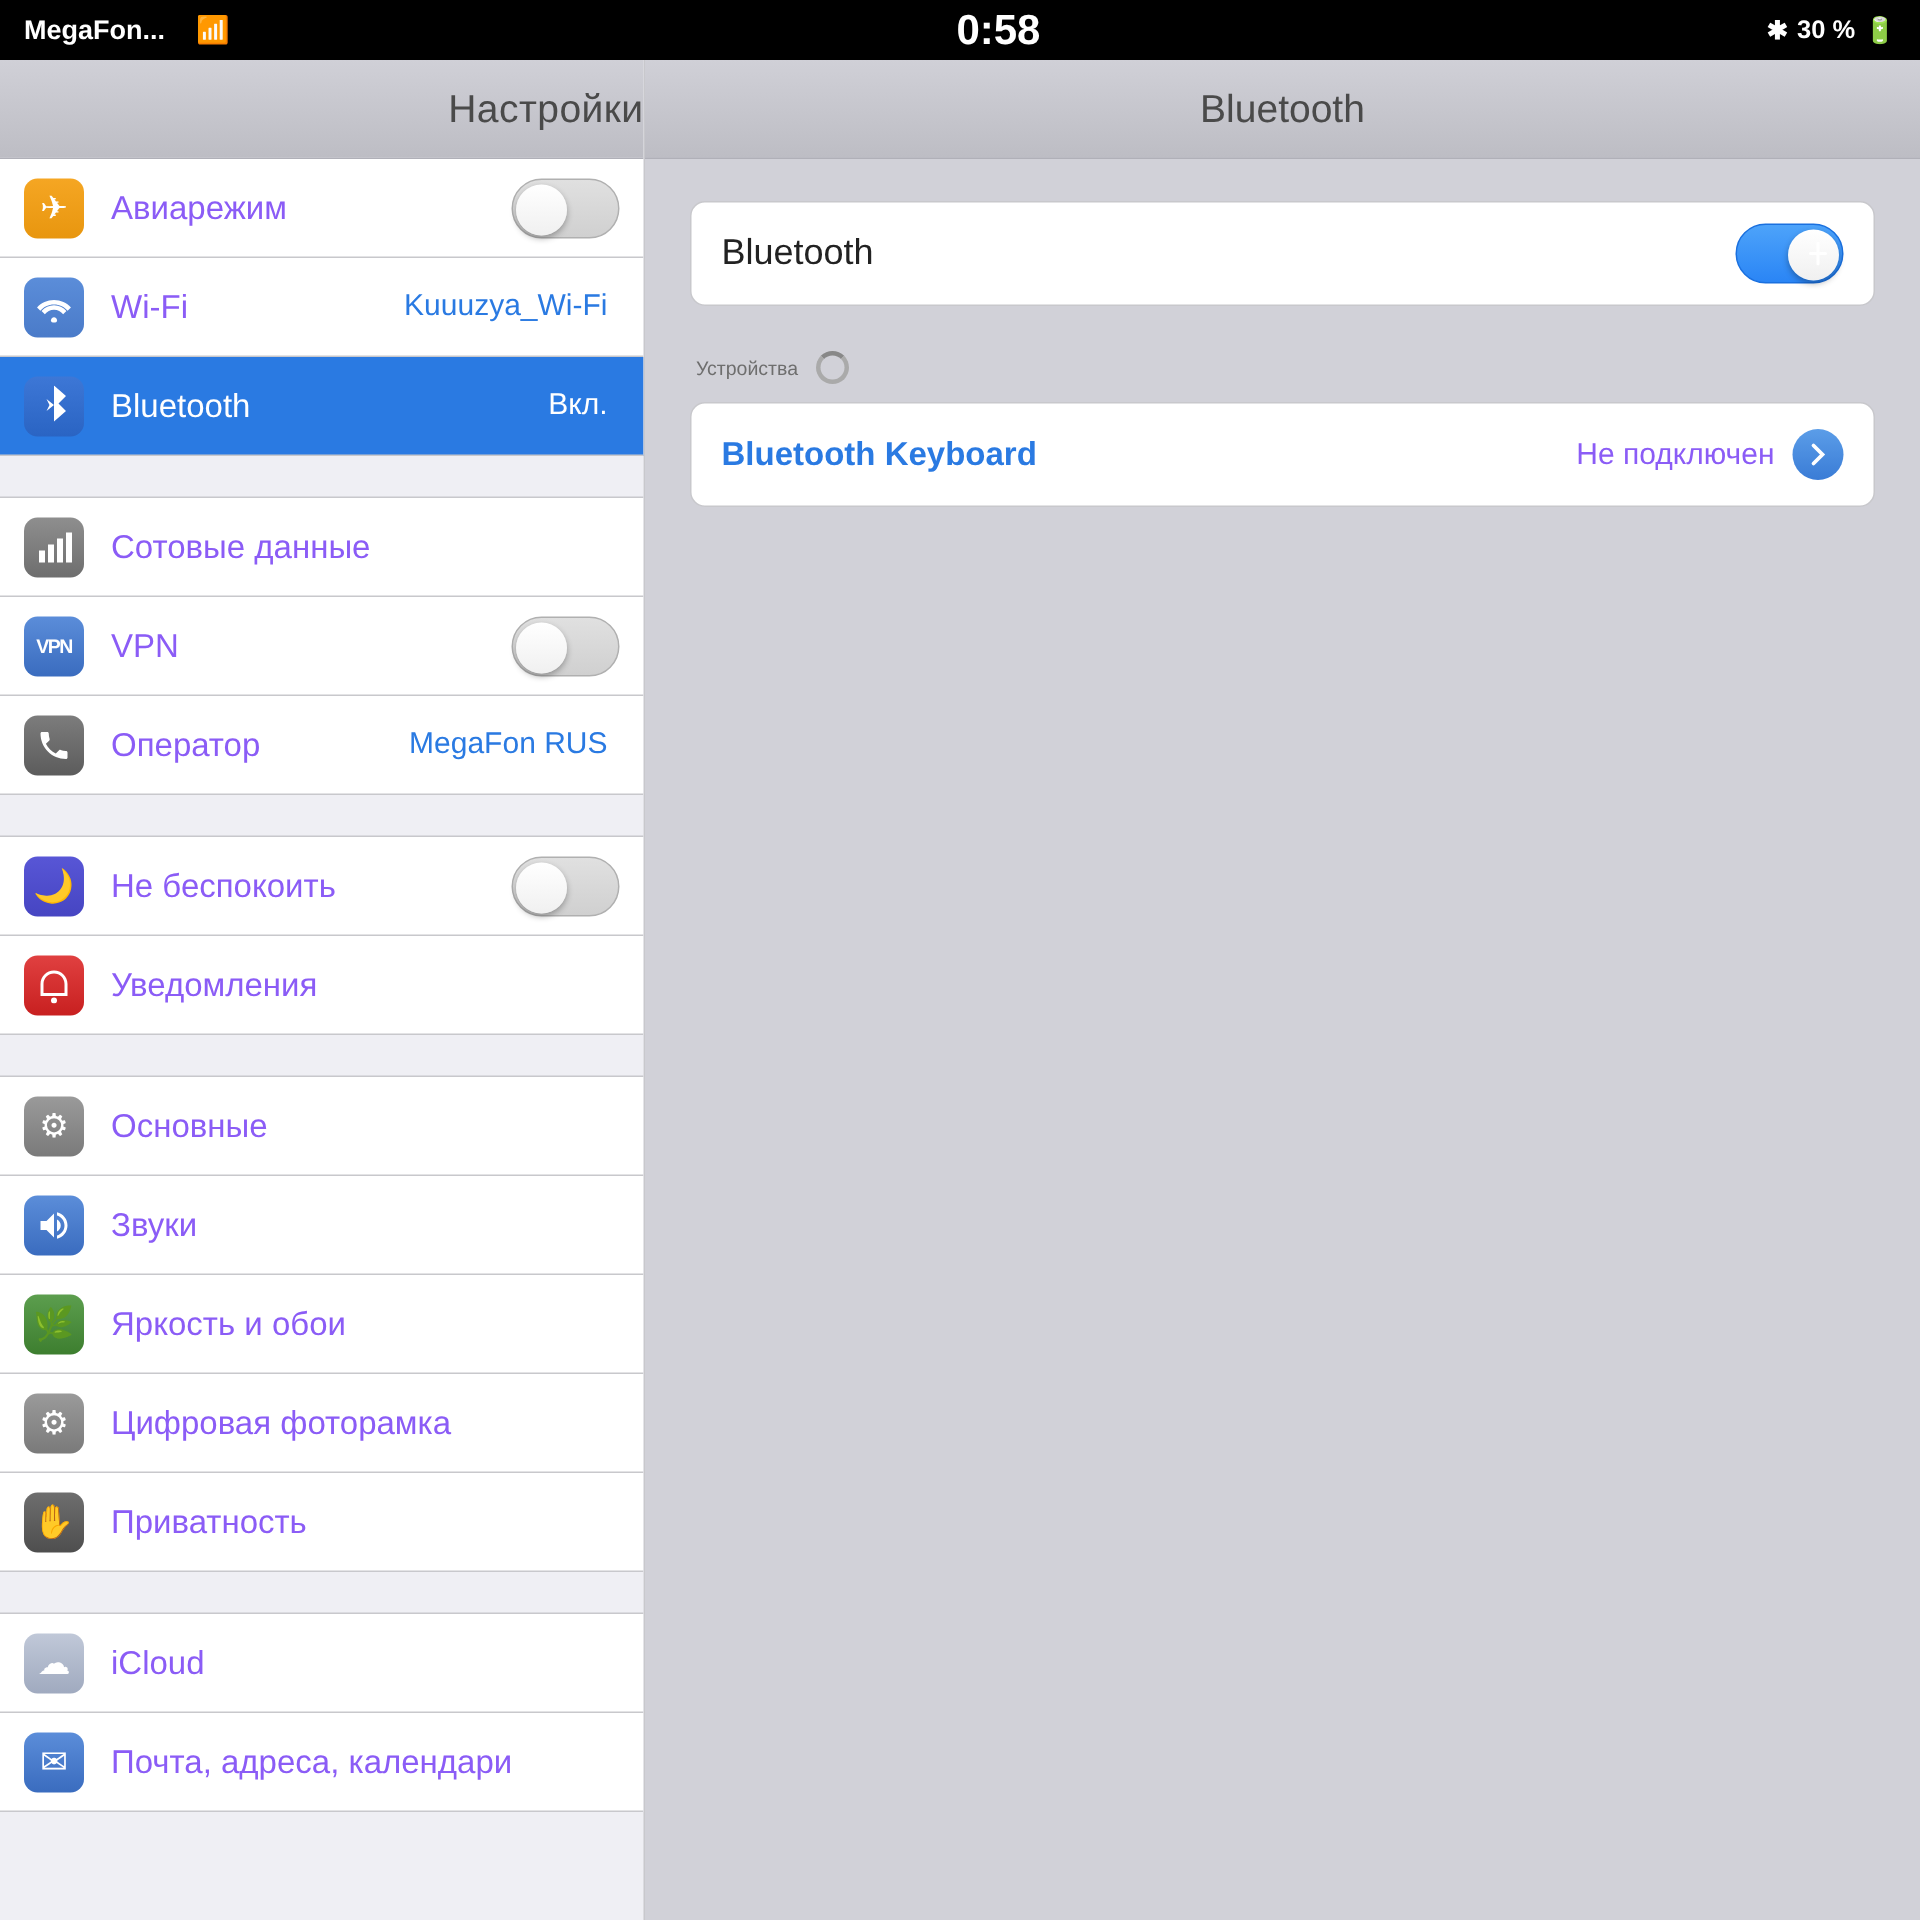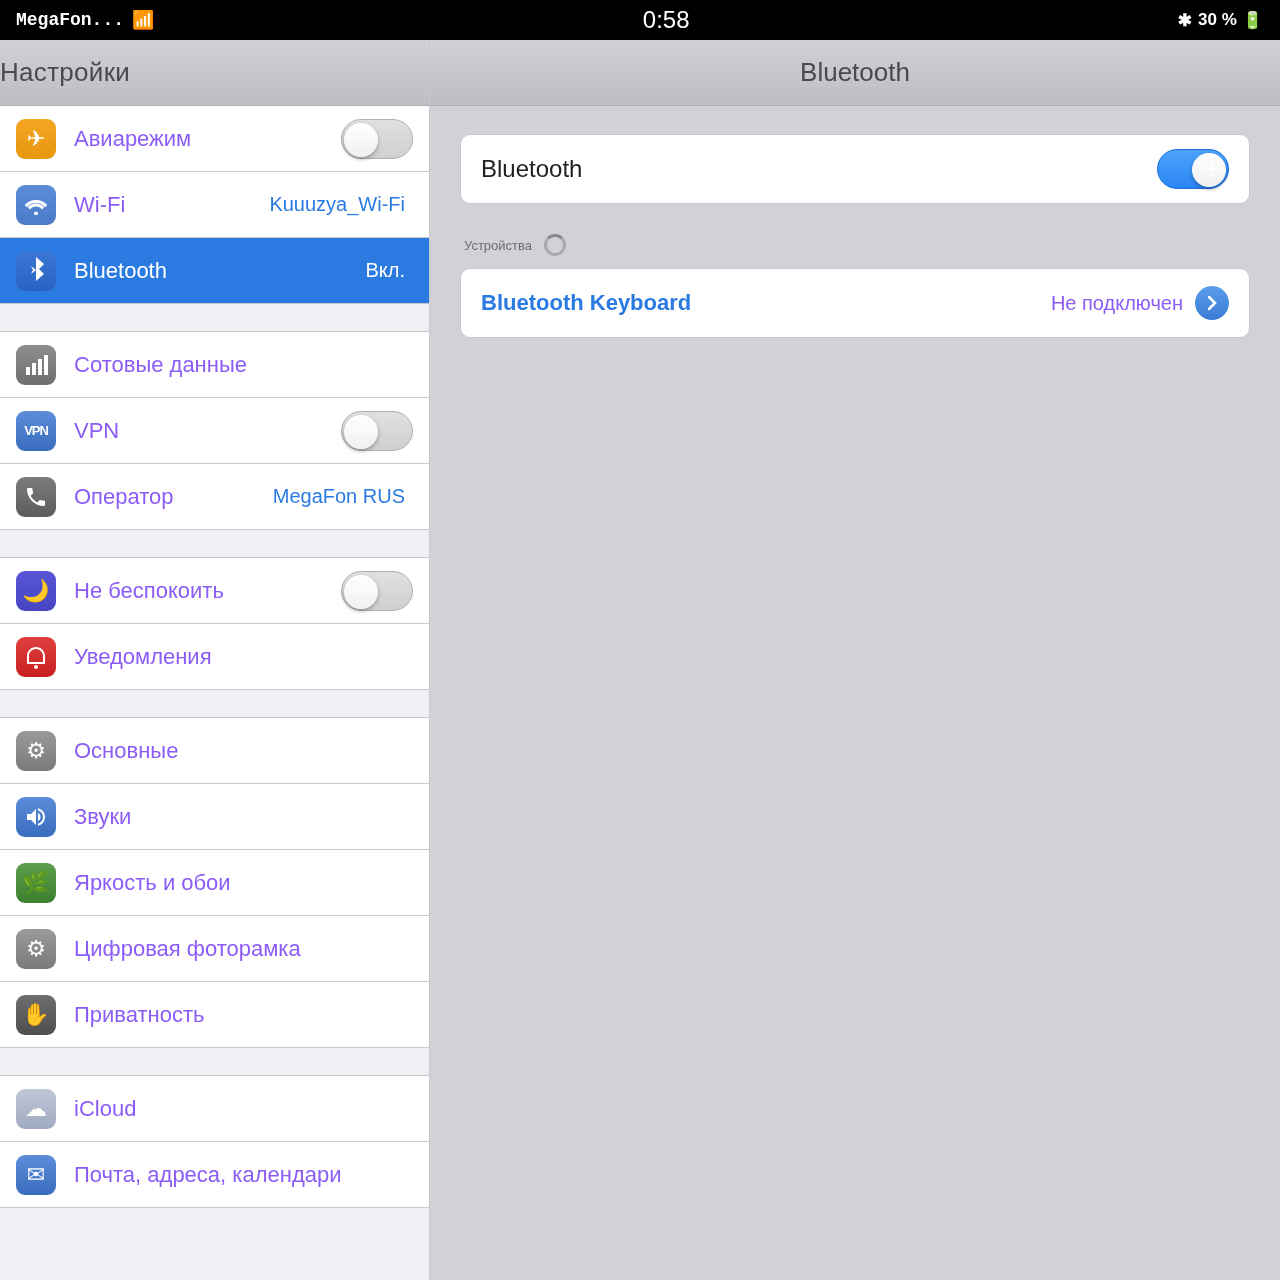--- a/index.html
+++ b/index.html
@@ -18,22 +18,22 @@
       height: 40px;
       background: #000;
       display: flex;
       align-items: center;
       justify-content: space-between;
       padding: 0 16px;
       color: #fff;
       font-size: 18px;
       font-weight: 600;
     }
-    .status-left { display: flex; align-items: center; gap: 8px; font-family: Liberation Mono, monospace; }
-    .status-center { font-size: 24px; font-weight: 400; }
+    .status-left { display: flex; align-items: center; gap: 21px; }
+    .status-center { font-size: 28px; font-weight: 700; }
     .status-right { display: flex; align-items: center; gap: 6px; font-size: 17px; }
 
     
     .main-layout {
       display: flex;
       width: 100%;
       height: calc(1280px - 40px);
     }
 
     
@@ -44,22 +44,23 @@
       border-right: 1px solid #c8c8cc;
       overflow-y: auto;
       flex-shrink: 0;
     }
 
     .sidebar-header {
       background: linear-gradient(to bottom, #d0d0d7, #bdbdc4);
       height: 66px;
       display: flex;
       align-items: center;
-      justify-content: flex-start;
+      justify-content: flex-end;
       border-bottom: 1px solid #b0b0b8;
+      padding-left: 24px;
     }
 
     .sidebar-header-title {
       font-size: 26px;
       color: #4a4a4a;
       font-weight: 400;
       letter-spacing: 0.3px;
     }
 
     

